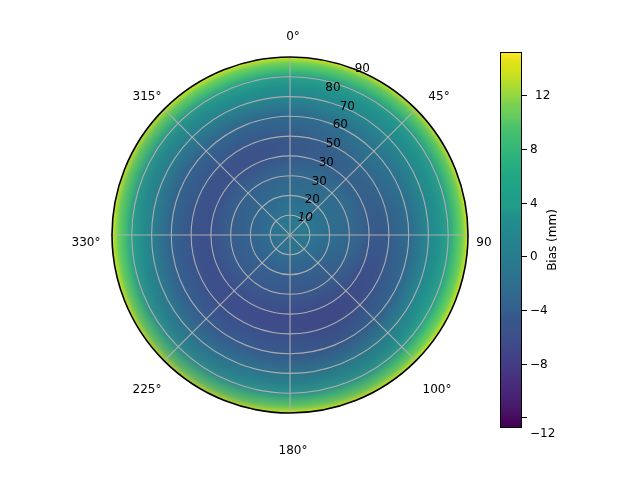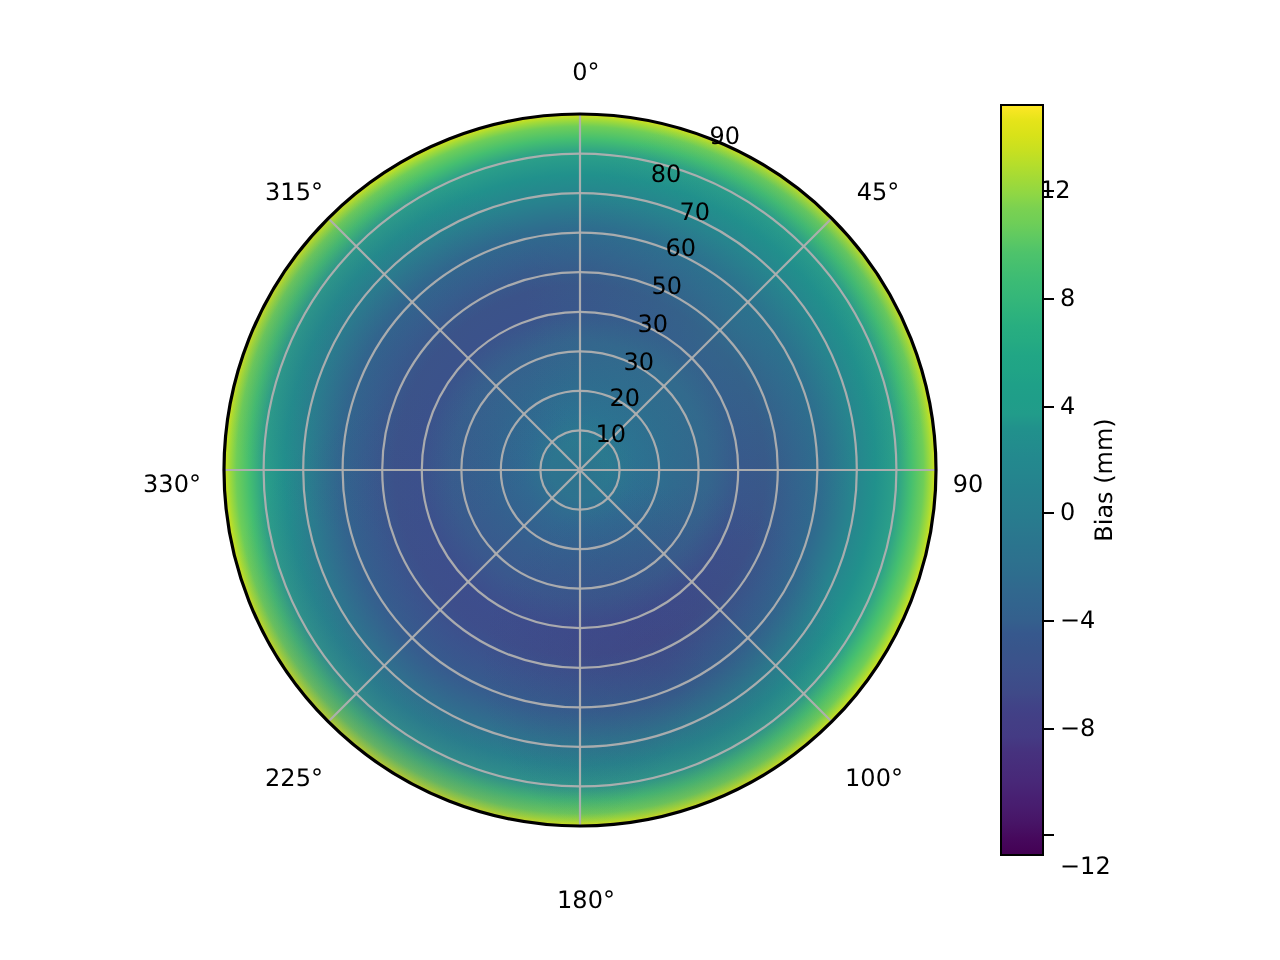--- a/index.html
+++ b/index.html
@@ -182,37 +182,37 @@
     <div class="theta-label" style="left: 399px; top: 89px; width: 80px;">45°</div>
     <div class="theta-label" style="left: 444px; top: 235px; width: 80px;">90</div>
     <div class="theta-label" style="left: 397px; top: 382px; width: 80px;">100°</div>
     <div class="theta-label" style="left: 253px; top: 443px; width: 80px;">180°</div>
     <div class="theta-label" style="left: 107px; top: 382px; width: 80px;">225°</div>
     <div class="theta-label" style="left: 46px; top: 235px; width: 80px;">330°</div>
     <div class="theta-label" style="left: 107px; top: 89px; width: 80px;">315°</div>
   </div>
 
   <div>
-    <div class="r-label" style="left: 253px; top: 210px; width: 60px;">10</div>
+    <div class="r-label" style="left: 253px; top: 210px; width: 60px; font-style: italic;">10</div>
     <div class="r-label" style="left: 260px; top: 192px; width: 60px;">20</div>
     <div class="r-label" style="left: 267px; top: 174px; width: 60px;">30</div>
     <div class="r-label" style="left: 274px; top: 155px; width: 60px;">30</div>
     <div class="r-label" style="left: 281px; top: 136px; width: 60px;">50</div>
     <div class="r-label" style="left: 288px; top: 117px; width: 60px;">60</div>
     <div class="r-label" style="left: 295px; top: 99px; width: 60px;">70</div>
     <div class="r-label" style="left: 303px; top: 80px; width: 60px; text-align: center;">80</div>
     <div class="r-label" style="left: 310px; top: 61px; width: 60px;">90</div>
   </div>
 
   <div id="colorbar-wrap">
     <div id="colorbar-gradient" style="background: linear-gradient(rgb(253, 231, 37), rgb(229, 228, 25), rgb(216, 226, 25), rgb(200, 224, 32), rgb(181, 222, 43), rgb(162, 218, 55), rgb(143, 215, 68), rgb(122, 209, 81), rgb(110, 206, 88), rgb(94, 201, 98), rgb(78, 195, 107), rgb(68, 191, 112), rgb(59, 187, 117), rgb(53, 183, 121), rgb(46, 179, 124), rgb(40, 174, 128), rgb(37, 171, 130), rgb(33, 166, 133), rgb(32, 164, 134), rgb(31, 160, 136), rgb(31, 158, 137), rgb(33, 156, 138), rgb(33, 145, 140), rgb(34, 141, 141), rgb(35, 137, 142), rgb(36, 134, 142), rgb(37, 130, 142), rgb(39, 127, 142), rgb(40, 124, 142), rgb(42, 120, 142), rgb(43, 116, 142), rgb(45, 113, 142), rgb(46, 109, 142), rgb(49, 104, 142), rgb(50, 100, 142), rgb(52, 96, 141), rgb(54, 88, 141), rgb(56, 85, 139), rgb(59, 82, 139), rgb(61, 78, 138), rgb(63, 74, 136), rgb(65, 66, 135), rgb(67, 62, 133), rgb(68, 59, 132), rgb(70, 50, 126), rgb(71, 45, 123), rgb(72, 40, 120), rgb(72, 33, 115), rgb(72, 27, 109), rgb(71, 19, 101), rgb(70, 8, 92), rgb(68, 1, 84));"></div>
   </div>
   <div id="colorbar-ticks-layer">
       <div class="cb-tick" style="position: absolute; left: 522px; top: 95px; width: 5px; height: 1px; background: rgb(0, 0, 0);"></div>
-      <div class="cb-ticklabel" style="position: absolute; left: 520px; top: 95px;">12</div>
+      <div class="cb-ticklabel" style="position: absolute; left: 535px; top: 95px;">12</div>
       <div class="cb-tick" style="position: absolute; left: 522px; top: 149px; width: 5px; height: 1px; background: rgb(0, 0, 0);"></div>
       <div class="cb-ticklabel" style="position: absolute; left: 530px; top: 149px;">8</div>
       <div class="cb-tick" style="position: absolute; left: 522px; top: 203px; width: 5px; height: 1px; background: rgb(0, 0, 0);"></div>
       <div class="cb-ticklabel" style="position: absolute; left: 530px; top: 203px;">4</div>
       <div class="cb-tick" style="position: absolute; left: 522px; top: 256px; width: 5px; height: 1px; background: rgb(0, 0, 0);"></div>
       <div class="cb-ticklabel" style="position: absolute; left: 530px; top: 256px;">0</div>
       <div class="cb-tick" style="position: absolute; left: 522px; top: 310px; width: 5px; height: 1px; background: rgb(0, 0, 0);"></div>
       <div class="cb-ticklabel" style="position: absolute; left: 530px; top: 310px;">−4</div>
       <div class="cb-tick" style="position: absolute; left: 522px; top: 364px; width: 5px; height: 1px; background: rgb(0, 0, 0);"></div>
       <div class="cb-ticklabel" style="position: absolute; left: 530px; top: 364px;">−8</div>

